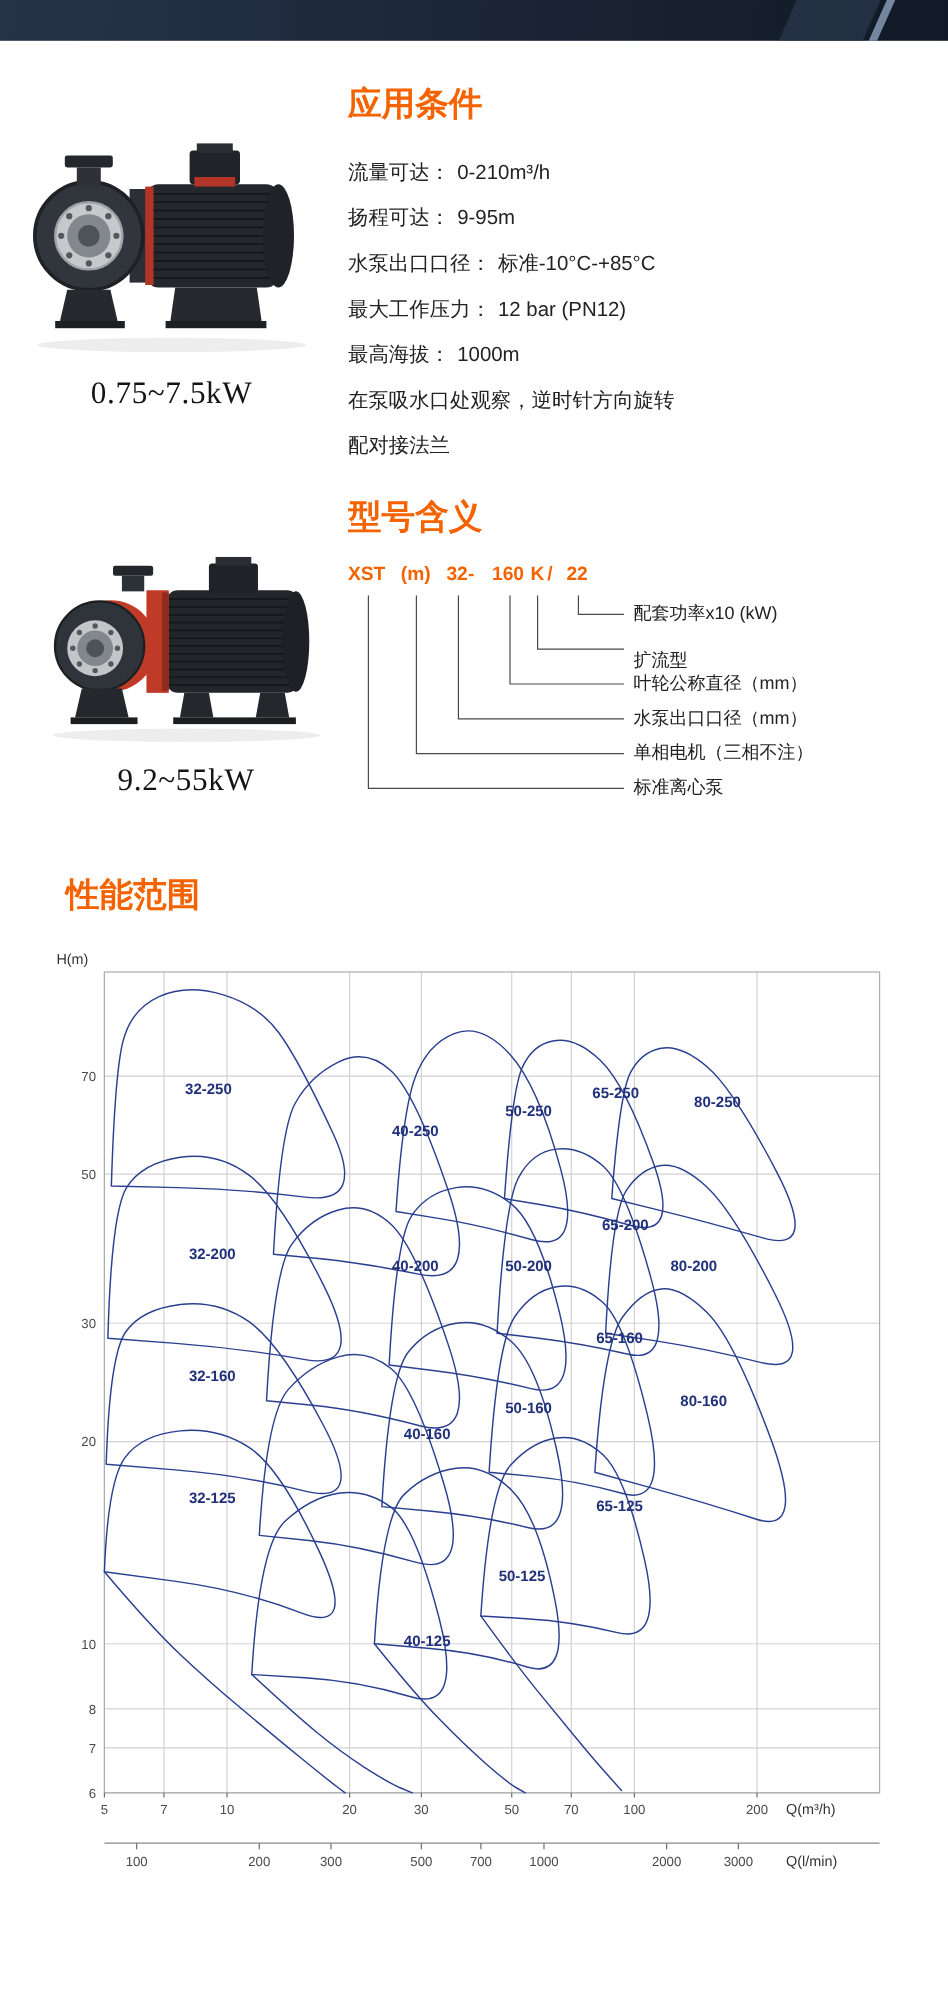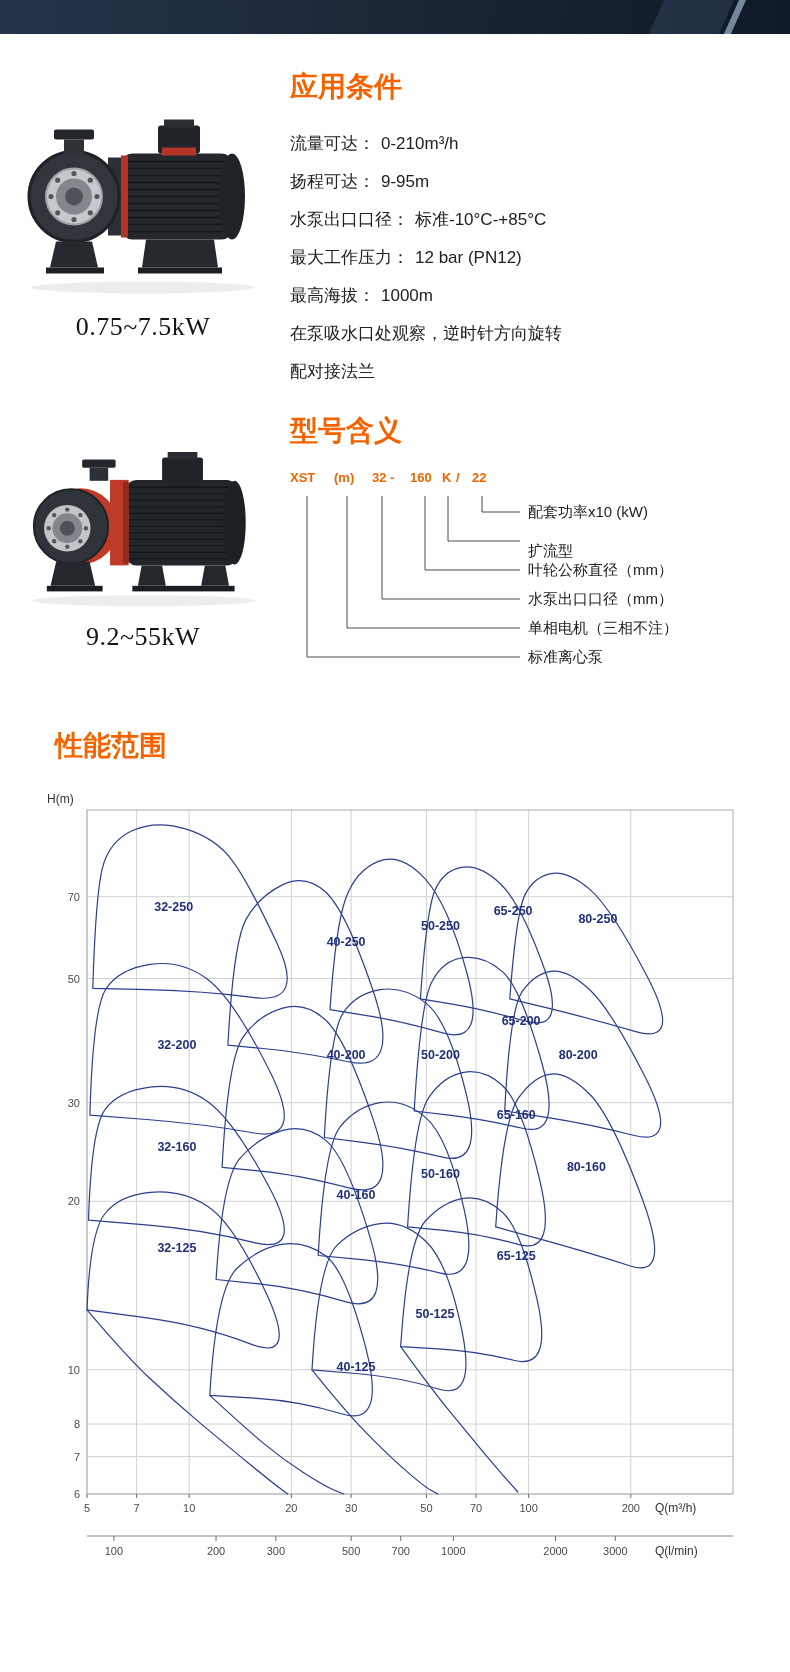--- a/index.html
+++ b/index.html
@@ -20,21 +20,21 @@
   .app-row .val{margin-left:6px;}
 
   
   .fig{position:absolute;text-align:center;font-family:Liberation Serif, serif;}
   .fig1{left:18px;top:95px;width:250px;}
   .fig2{left:12px;top:452px;width:262px;}
   .caption{font-size:26px;color:#141414;margin-top:8px;letter-spacing:.5px;}
 
   
   .model-section{position:absolute;left:290px;top:418px;width:492px;}
-  .code{position:relative;margin-top:26px;height:24px;font-size:13px;font-weight:bold;color:#f56300;}
+  .code{position:relative;margin-top:26px;height:24px;font-size:16px;font-weight:bold;color:#f56300;}
   .code span{position:absolute;top:0;white-space:nowrap;}
   .model-diagram{position:relative;height:180px;margin-top:2px;}
   .model-diagram svg{position:absolute;left:0;top:0;}
   .mlabel{position:absolute;left:238px;font-size:15px;color:#222;white-space:nowrap;line-height:20px;}
 
   
   .perf-title{position:absolute;left:55px;top:733px;}
   .chart-wrap{position:absolute;left:15px;top:788px;width:760px;height:800px;}
   #perf-chart .grid{stroke:#d2d2d2;stroke-width:1;}
   #perf-chart .frame{fill:none;stroke:#a8adb2;stroke-width:1;}
@@ -117,21 +117,21 @@
       <div class="app-row"><span>流量可达：</span><span class="val">0-210m³/h</span></div>
       <div class="app-row"><span>扬程可达：</span><span class="val">9-95m</span></div>
       <div class="app-row"><span>水泵出口口径：</span><span class="val">标准-10°C-+85°C</span></div>
       <div class="app-row"><span>最大工作压力：</span><span class="val">12 bar (PN12)</span></div>
       <div class="app-row"><span>最高海拔：</span><span class="val">1000m</span></div>
       <div class="app-row"><span>在泵吸水口处观察，逆时针方向旋转</span></div>
       <div class="app-row"><span>配对接法兰</span></div>
     </div>
   </section>
 
-  <figure class="fig fig2" style="margin:0;text-align:center;">
+  <figure class="fig fig2" style="margin:12px;text-align:center;">
     <svg viewBox="0 0 260 170" width="255" height="158">
       <ellipse cx="130" cy="160" rx="120" ry="6" fill="#000" opacity="0.07"></ellipse>
       <g>
         <rect x="112" y="30" width="118" height="92" rx="10" fill="#222529"></rect>
         <g stroke="#141619" stroke-width="1.5">
           <line x1="114" y1="38" x2="226" y2="38"></line>
             <line x1="114" y1="45" x2="226" y2="45"></line>
           <line x1="114" y1="52" x2="226" y2="52"></line>
             <line x1="114" y1="59" x2="226" y2="59"></line>
           <line x1="114" y1="66" x2="226" y2="66"></line>

